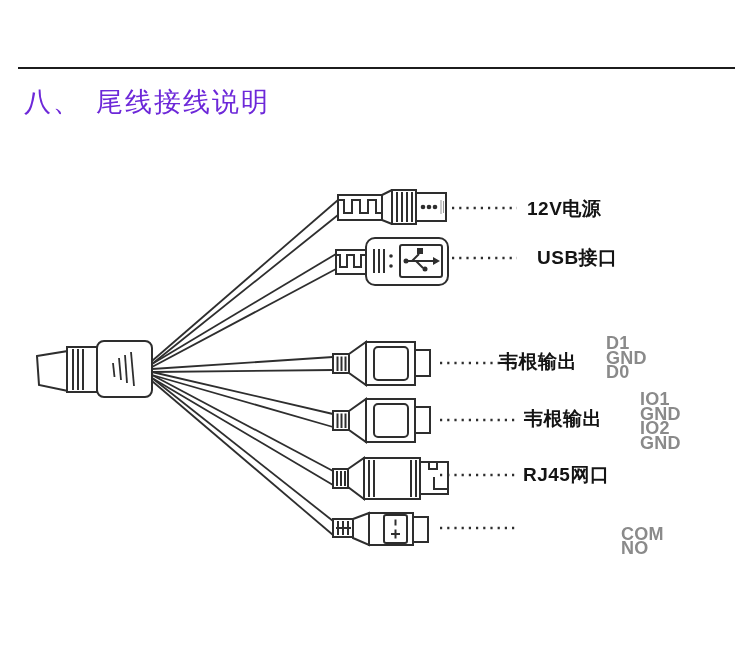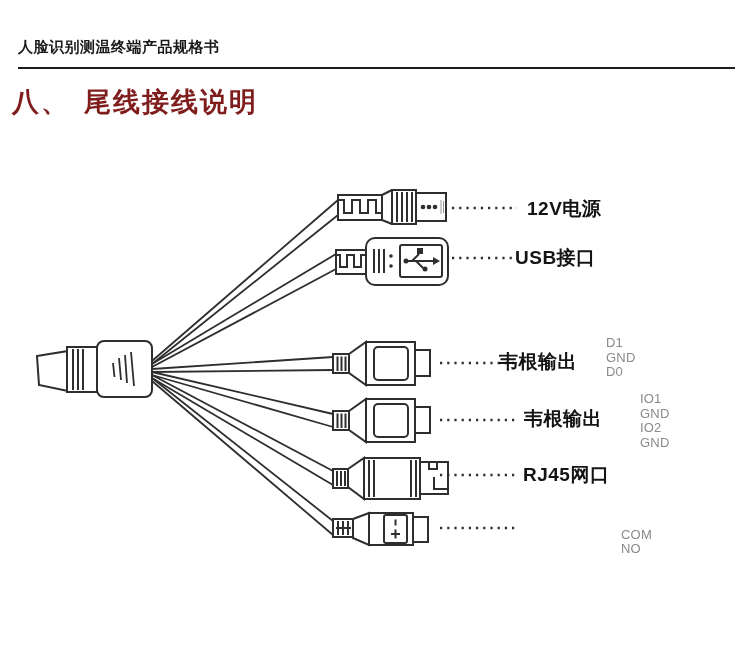--- a/index.html
+++ b/index.html
@@ -9,44 +9,43 @@
   }
   .doc-header-title{
     position:absolute;left:18px;top:38px;
     font-size:15px;font-weight:700;color:#1a1a1a;letter-spacing:.5px;
   }
   .header-rule{
     position:absolute;left:18px;top:67px;width:717px;height:0;
     border:none;border-top:2px solid #1c1c1c;margin:0;
   }
   .section-title{
-    position:absolute;left:12px;top:84px;margin:0;
-    font-family:"Liberation Serif",serif;font-weight:700;
-    font-size:27px;color:#7f1d1d;letter-spacing:2px;
+    position:absolute;left:24px;top:84px;margin:0;
+    font-family:"Liberation Serif",serif;font-weight:400;
+    font-size:27px;color:#6d28d9;letter-spacing:2px;
   }
   .section-title .num{margin-right:14px;}
   .diagram{position:absolute;left:0;top:0;width:696px;height:653px;}
   .diagram svg{position:absolute;left:0;top:0;}
   .conn-label{
     position:absolute;font-size:19px;font-weight:700;color:#141414;
     line-height:22px;white-space:nowrap;letter-spacing:.5px;
   }
   .pin-list{
-    position:absolute;font-size:13px;font-weight:400;color:#8a8a8a;
+    position:absolute;font-size:18px;font-weight:700;color:#8a8a8a;
     line-height:14.5px;white-space:nowrap;letter-spacing:.2px;
   }
   .pin-list.tight{line-height:13.5px;}
   .pin-list span{display:block;}
 </style>
 </head>
 <body>
 
 <div class="page">
 
-  <div class="doc-header-title">人脸识别测温终端产品规格书</div>
   <hr class="header-rule">
 
   <h1 class="section-title">
     <span class="num">八、</span><span>尾线接线说明</span>
   </h1>
 
   <div class="diagram">
 
     <svg width="750" height="653" viewBox="0 0 750 653" fill="none" stroke="#2e2e2e" stroke-width="2">
 
@@ -175,21 +174,21 @@
         <line x1="452" y1="208" x2="517" y2="208"></line>
         <line x1="452" y1="258" x2="517" y2="258"></line>
         <line x1="440" y1="363" x2="517" y2="363"></line>
         <line x1="440" y1="420" x2="517" y2="420"></line>
         <line x1="440" y1="475" x2="517" y2="475"></line>
         <line x1="440" y1="528" x2="517" y2="528"></line>
       </g>
     </svg>
 
     <div class="conn-label" style="left:527px;top:198px">12V电源</div>
-    <div class="conn-label" style="left:515px;top:247px">USB接口</div>
+    <div class="conn-label" style="left:537px;top:247px">USB接口</div>
     <div class="conn-label" style="left:499px;top:351px">韦根输出</div>
     <div class="conn-label" style="left:524px;top:408px">韦根输出</div>
     <div class="conn-label" style="left:523px;top:464px">RJ45网口</div>
 
     <div class="pin-list" style="left:606px;top:336px">
       <span>D1</span>
       <span>GND</span>
       <span>D0</span>
     </div>
     <div class="pin-list" style="left:640px;top:392px">

